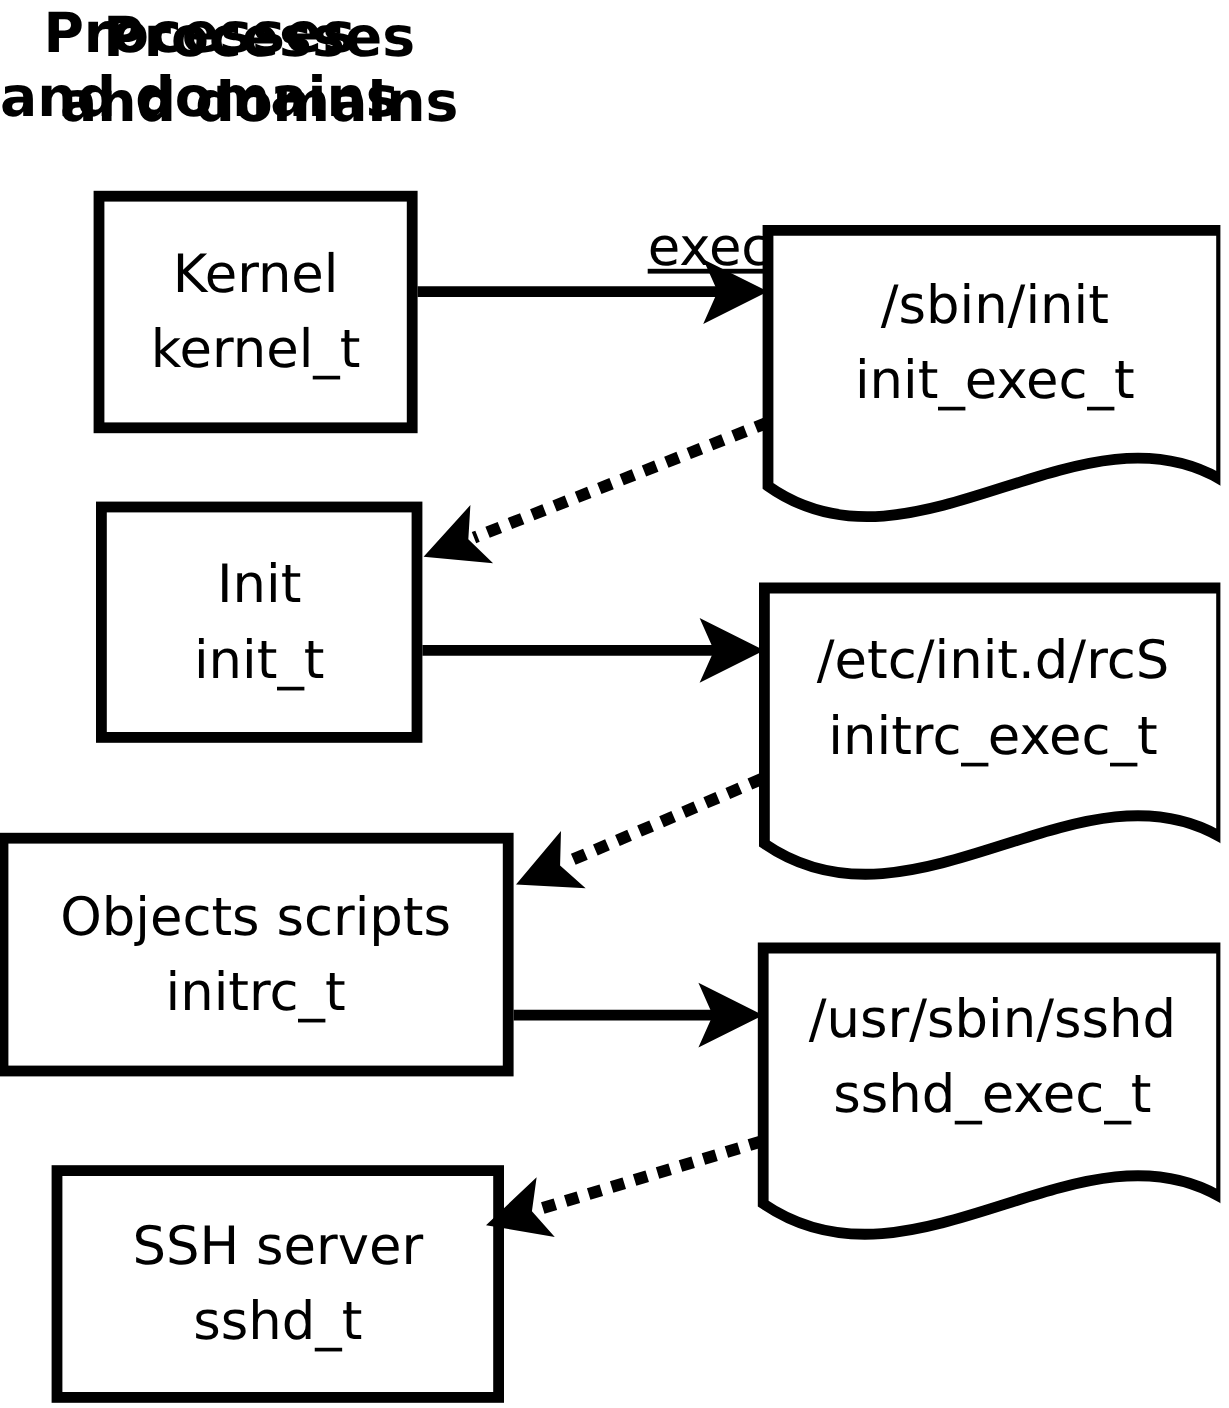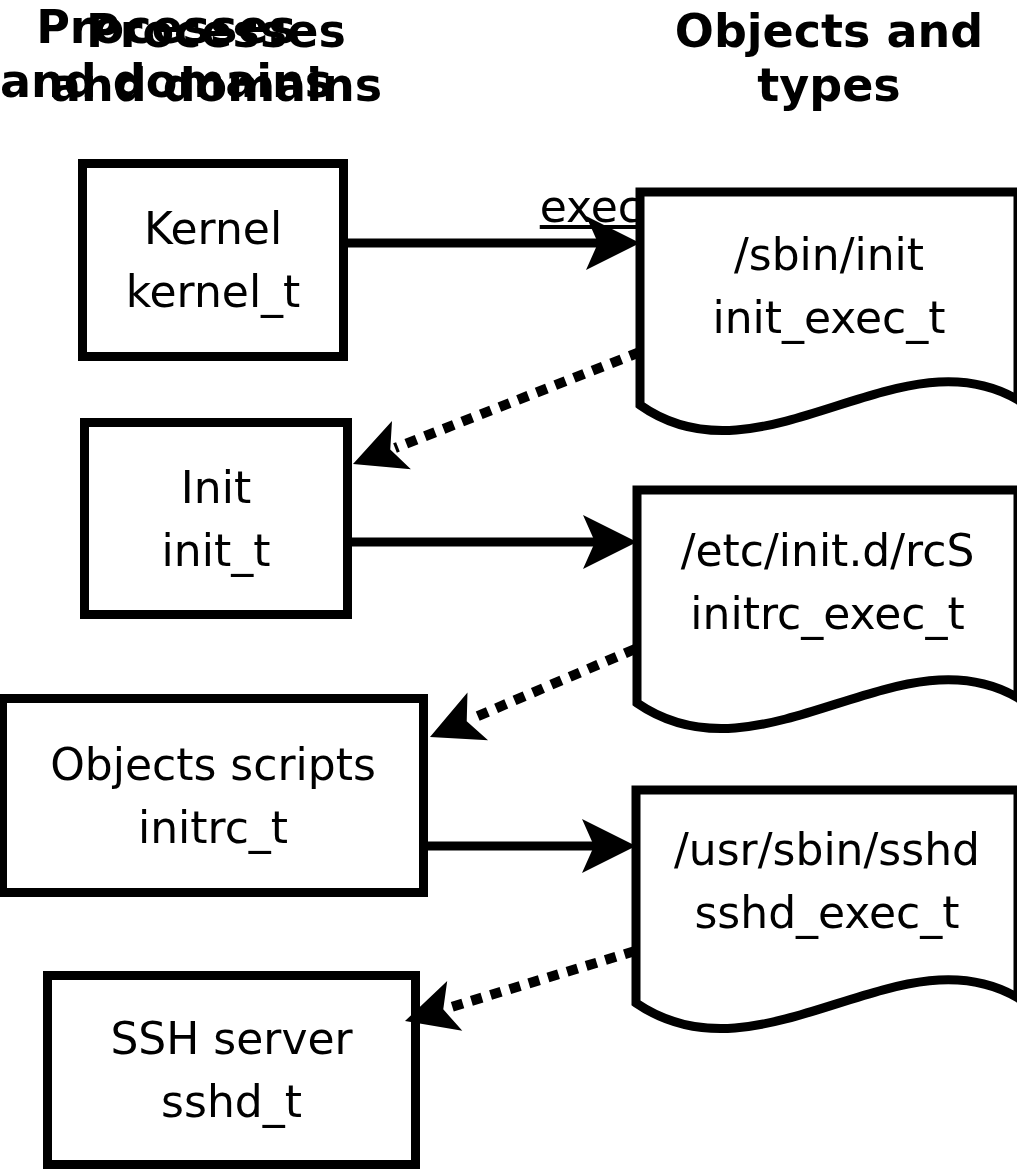--- a/index.html
+++ b/index.html
@@ -63,22 +63,20 @@
     text-decoration: underline;
   }
 </style>
 </head>
 <body>
 
 <div class="canvas">
 
   <div class="col-header" style="left:0; top:4; width:432;">Processes
 and domains</div>
-  <div class="col-header" style="left:634px; top:4px; width:390px;">Objects and
-types</div>
   <div class="col-header" style="left:0px; top:4px; width:432px;">Processes
 and domains</div>
 
   <div class="process-box" style="left:78px; top:159px; width:270px; height:202px;">
     <span>Kernel</span>
     <span>kernel_t</span>
   </div>
 
   <div class="process-box" style="left:80px; top:418px; width:272px; height:201px;">
     <span>Init</span>

